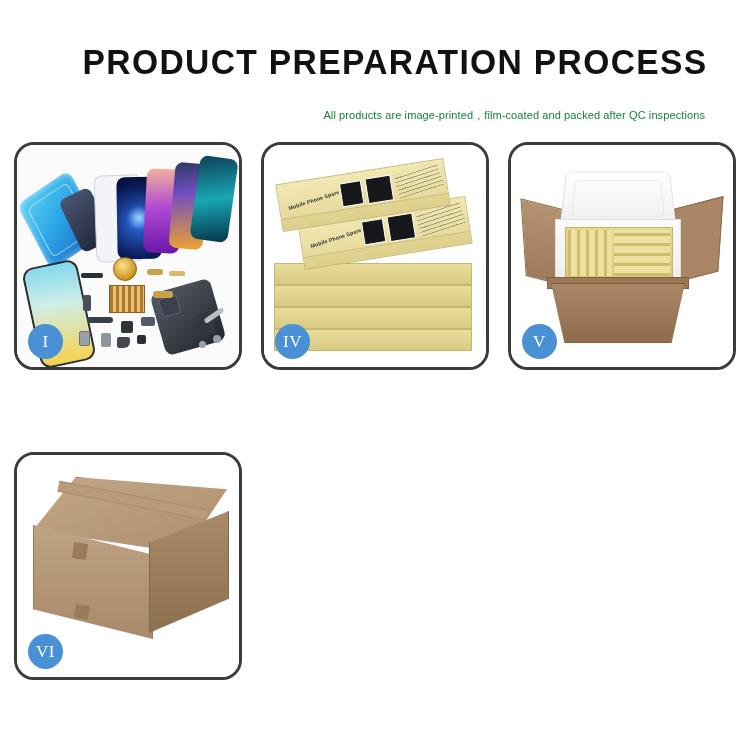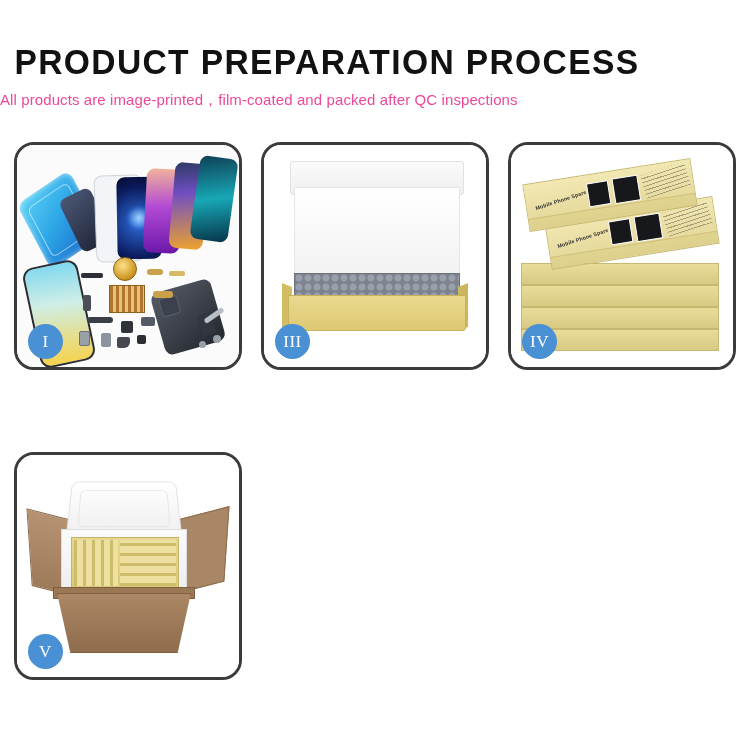--- a/index.html
+++ b/index.html
@@ -13,40 +13,40 @@
     font-family: "Liberation Sans", sans-serif;
     overflow: hidden;
     position: relative;
   }
 
   
   .header {
     position: absolute;
     left: 0; top: 0;
     width: 722px;
-    text-align: left;
+    text-align: right;
   }
   .page-title {
     margin: 0;
     padding-top: 42px;
     font-size: 35px;
     font-weight: 700;
     letter-spacing: 1.4px;
     color: #121212;
     font-family: "Liberation Sans", sans-serif;
     transform: scaleX(0.96);
     white-space: nowrap;
   }
   .page-subtitle {
-    margin: 0;
+    margin: 17px;
     padding-top: 9px;
-    font-size: 15px;
+    font-size: 11px;
     font-weight: 400;
     letter-spacing: 0.1px;
-    color: #ec4899;
+    color: #15803d;
     white-space: nowrap;
   }
 
   
   .grid {
     position: absolute;
     left: 14px;
     top: 142px;
     width: 723px;
     height: 538px;
@@ -457,31 +457,20 @@
       <span class="sp k"></span>
       <span class="sp l"></span>
       <span class="sp m"></span>
       <span class="sp n"></span>
       <span class="sp o"></span>
     </div>
     <div class="badge">I</div>
   </div>
 
 
-  <div class="panel">
-    <div class="panel-inner p3">
-      <div class="b3-lid"></div>
-      <div class="b3-foam"></div>
-      <div class="b3-fill"></div>
-      <div class="b3-left"></div>
-      <div class="b3-right"></div>
-      <div class="b3-front"></div>
-    </div>
-    <div class="badge">III</div>
-  </div>
 
   <div class="panel">
     <div class="panel-inner p4">
       <div class="stack">
         <div class="slab s4"></div>
         <div class="slab s3"></div>
         <div class="slab s2"></div>
         <div class="slab s1"></div>
 
         <div class="sbox bx2">
@@ -510,14 +499,25 @@
       <div class="v-flapR"></div>
       <div class="v-foamLid"></div>
       <div class="v-foamBox"></div>
       <div class="v-inner"></div>
       <div class="v-rim"></div>
       <div class="v-front"></div>
     </div>
     <div class="badge">V</div>
   </div>
 
+  <div class="panel">
+    <div class="panel-inner p6">
+      <div class="c-top"></div>
+      <div class="c-tape"></div>
+      <div class="c-left"></div>
+      <div class="c-right"></div>
+      <span class="c-seam s1"></span>
+      <span class="c-seam s2"></span>
+    </div>
+    <div class="badge">VI</div>
+  </div>
 
 </div>
 
 </body></html>

